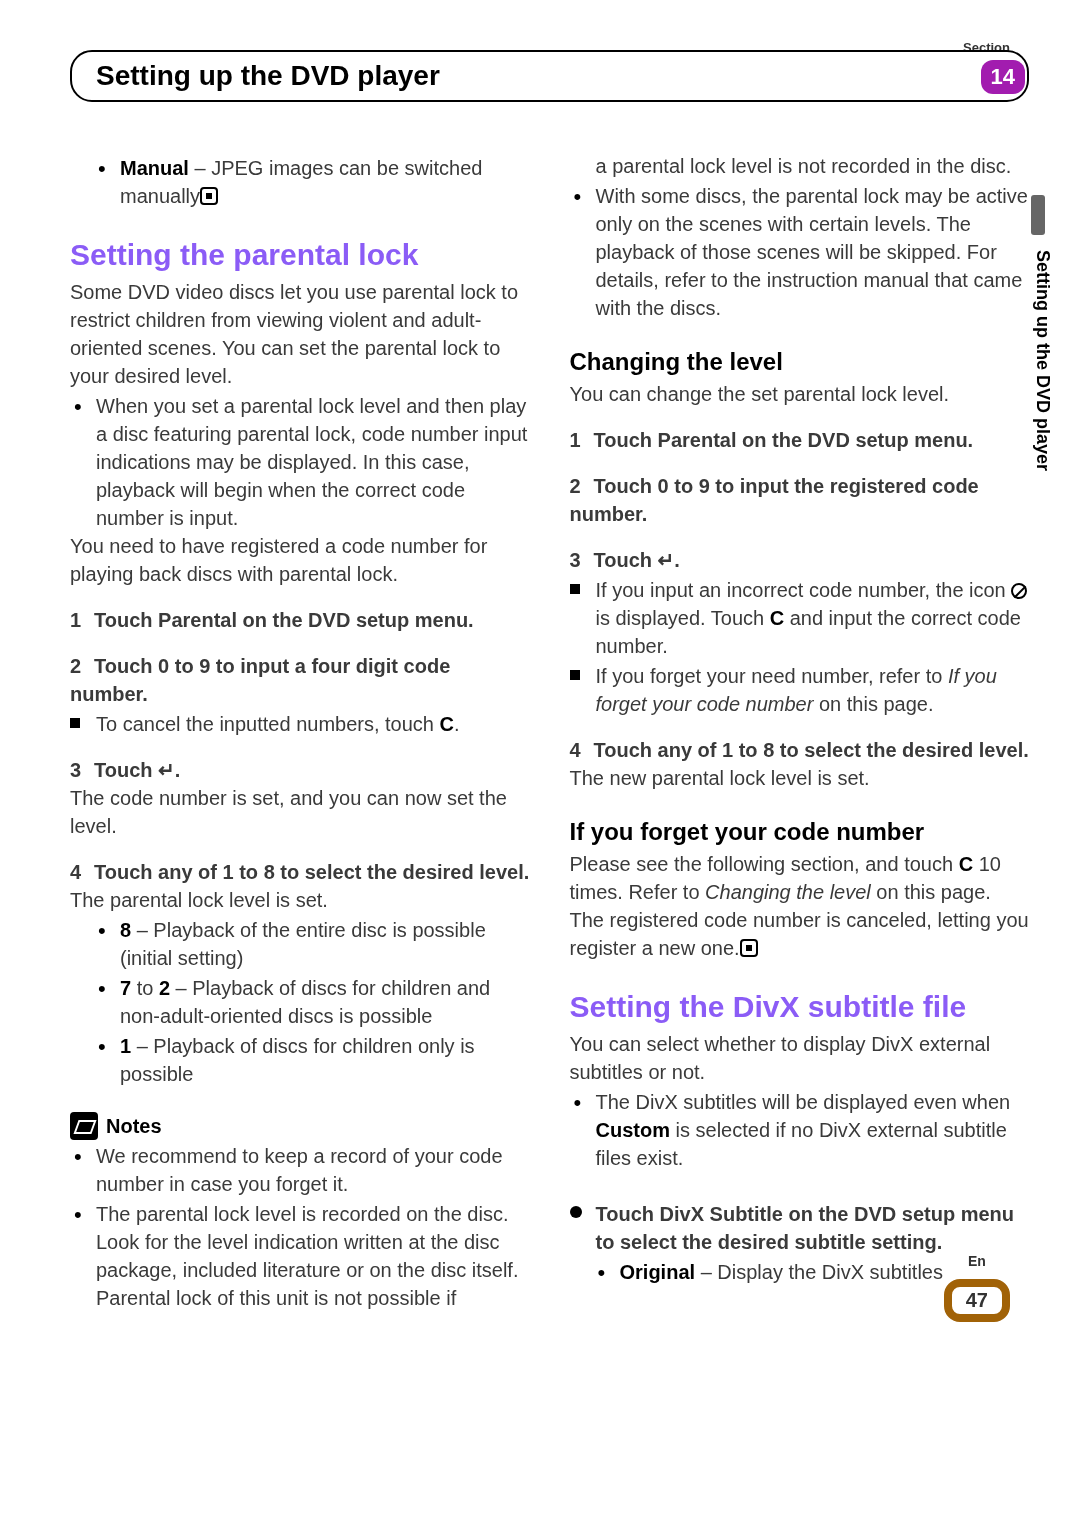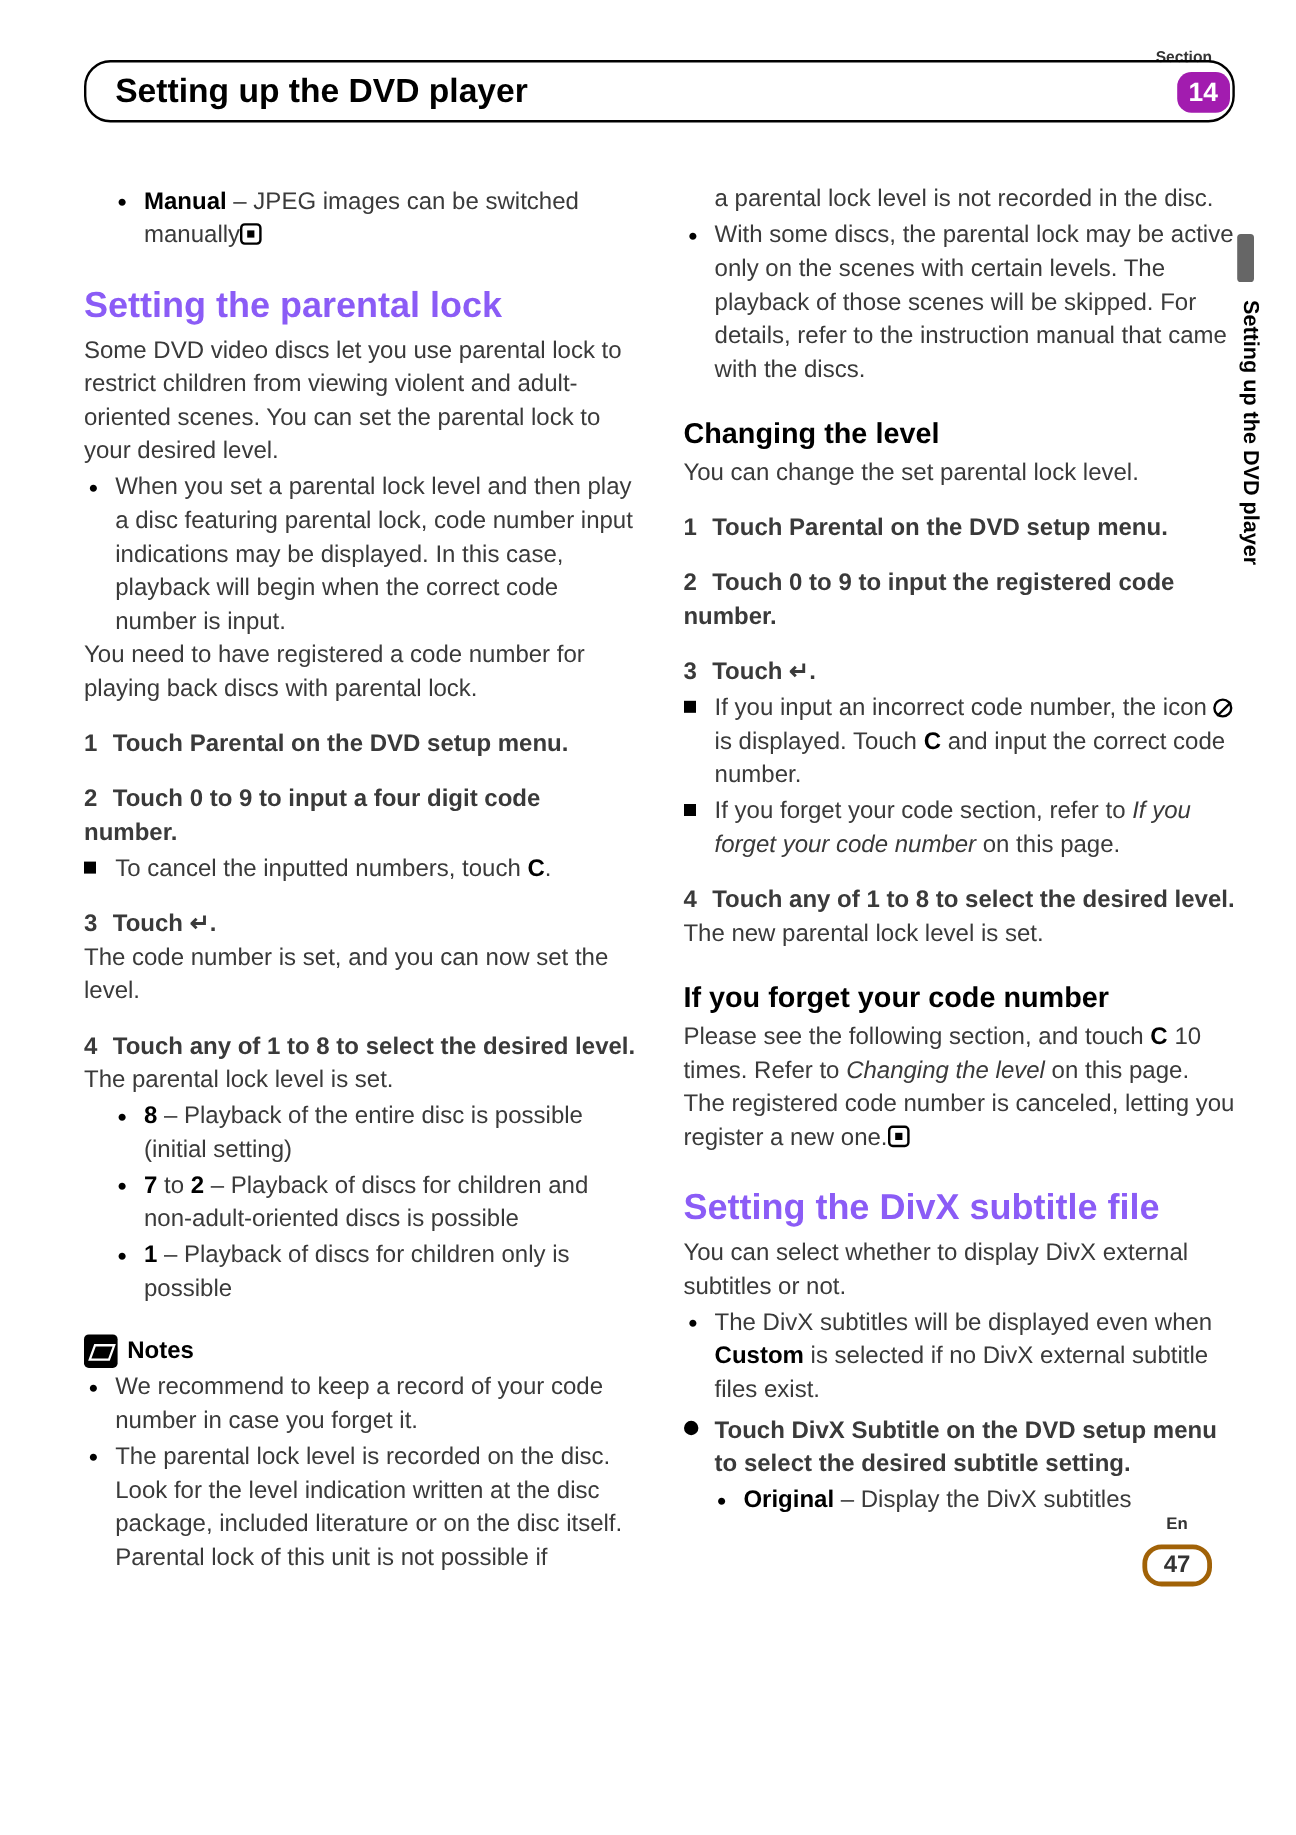--- a/index.html
+++ b/index.html
@@ -212,21 +212,21 @@
     position: absolute;
     bottom: 40px;
     right: 70px;
     display:flex;
     align-items:center;
     gap:10px;
     flex-direction:column;
   }
   .footer .lang { font-size:14px; font-weight:bold; }
   .footer .pgnum {
-    border:4px solid #a16207;
+    border:8px solid #a16207;
     border-radius: 16px;
     padding: 2px 14px;
     font-size: 20px;
     font-weight: bold;
   }
 </style>
 </head>
 <body>
 
 <div class="page">
@@ -294,40 +294,40 @@
       <div class="h2">Changing the level</div>
       <p>You can change the set parental lock level.</p>
 
       <p class="step-bold"><span class="num">1</span><span>Touch Parental on the DVD setup menu.</span></p>
       <p class="step-bold"><span class="num">2</span><span>Touch 0 to 9 to input the registered code number.</span></p>
       <p class="step-bold"><span class="num">3</span><span class="enter">Touch ↵.</span></p>
       <p class="sq">
         <span>If you input an incorrect code number, the icon </span><span class="prohibit"></span><span> is displayed. Touch </span><b>C</b><span> and input the correct code number.</span>
       </p>
       <p class="sq">
-        <span>If you forget your code section, refer to </span><em class="i">If you forget your code number</em><span> on this page.</span>
+        <span>If you forget your need number, refer to </span><em class="i">If you forget your code number</em><span> on this page.</span>
       </p>
 
       <p class="step-bold"><span class="num">4</span><span>Touch any of 1 to 8 to select the desired level.</span></p>
       <p>The new parental lock level is set.</p>
 
       <div class="h2">If you forget your code number</div>
       <p>
         <span>Please see the following section, and touch </span><b>C</b><span> 10 times. Refer to </span><em class="i">Changing the level</em><span> on this page. The registered code number is canceled, letting you register a new one.</span><span class="stop"></span>
       </p>
 
       <div class="h1">Setting the DivX subtitle file</div>
       <p>You can select whether to display DivX external subtitles or not.</p>
       <ul class="bullet">
         <li>
           <span>The DivX subtitles will be displayed even when </span><b>Custom</b><span> is selected if no DivX external subtitle files exist.</span>
         </li>
       </ul>
 
-      <p class="step-bold circ" style="margin-top:6px">Touch DivX Subtitle on the DVD setup menu to select the desired subtitle setting.</p>
+      <p class="step-bold circ" style="margin-top:28px">Touch DivX Subtitle on the DVD setup menu to select the desired subtitle setting.</p>
       <ul class="bullet inner">
         <li><b>Original</b><span> – Display the DivX subtitles</span></li>
       </ul>
     </div>
   </div>
 
   <div class="footer">
     <span class="lang">En</span>
     <span class="pgnum">47</span>
   </div>

